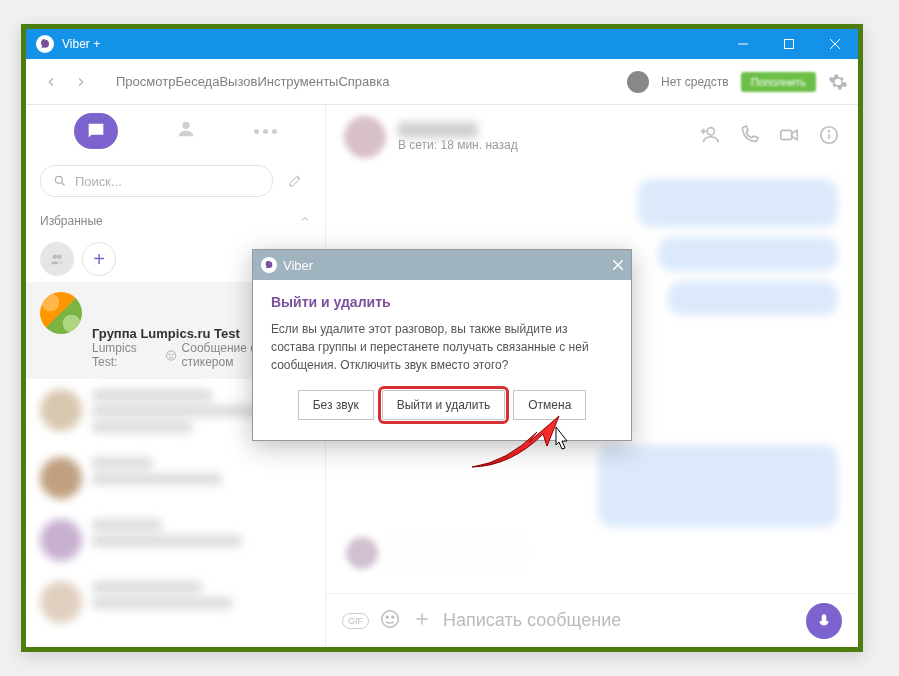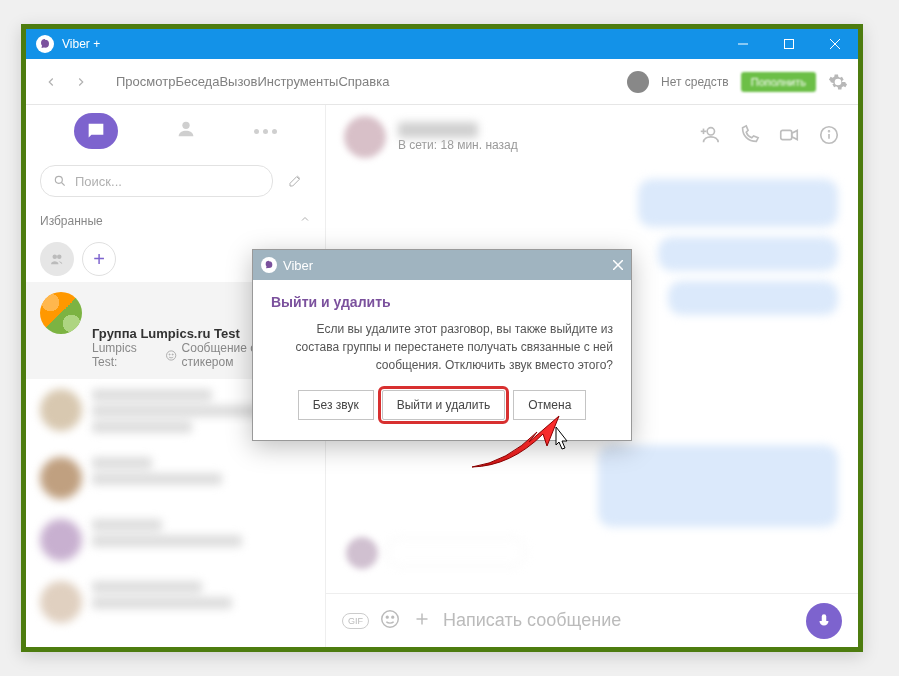--- a/index.html
+++ b/index.html
@@ -95,21 +95,21 @@
 
 .dialog-overlay { position: absolute; inset: 0; display: flex; align-items: flex-start; justify-content: center; padding-top: 220px; }
 .dialog { width: 380px; background: #fff; border: 1px solid #999; box-shadow: 0 6px 24px rgba(0,0,0,.25); position: relative; }
 .dlg-title { height: 30px; background: #a0b4c0; display: flex; align-items: center; padding: 0 8px; color: #fff; font-size: 13px; }
 .dlg-title-icon { width: 16px; height: 16px; border-radius: 50%; background: #fff; margin-right: 6px; display: flex; align-items: center; justify-content: center; }
 .dlg-title-icon svg { width: 10px; height: 10px; fill: #7b519d; }
 .dlg-close { margin-left: auto; cursor: pointer; }
 .dlg-close svg { width: 10px; height: 10px; stroke: #fff; stroke-width: 1.5; }
 .dlg-body { padding: 14px 18px; }
 .dlg-heading { color: #7b519d; font-size: 14px; font-weight: 600; margin-bottom: 10px; }
-.dlg-text { font-size: 12px; color: #555; line-height: 1.5; margin-bottom: 16px; text-align: right; }
+.dlg-text { font-size: 12px; color: #555; line-height: 1.5; margin-bottom: 16px; }
 .dlg-buttons { display: flex; justify-content: center; gap: 8px; padding-bottom: 6px; }
 .dlg-btn { padding: 7px 14px; border: 1px solid #c4c4c4; background: #fff; font-size: 12px; color: #444; cursor: pointer; }
 .dlg-btn.highlighted { outline: 3px solid #d83030; outline-offset: 1px; border-radius: 2px; }
 
 
 .cursor-pointer { position: absolute; left: 548px; top: 425px; width: 26px; height: 32px; z-index: 20; }
 .red-arrow { position: absolute; left: 467px; top: 412px; width: 110px; height: 60px; z-index: 19; }
 </style>
 </head>
 <body>

